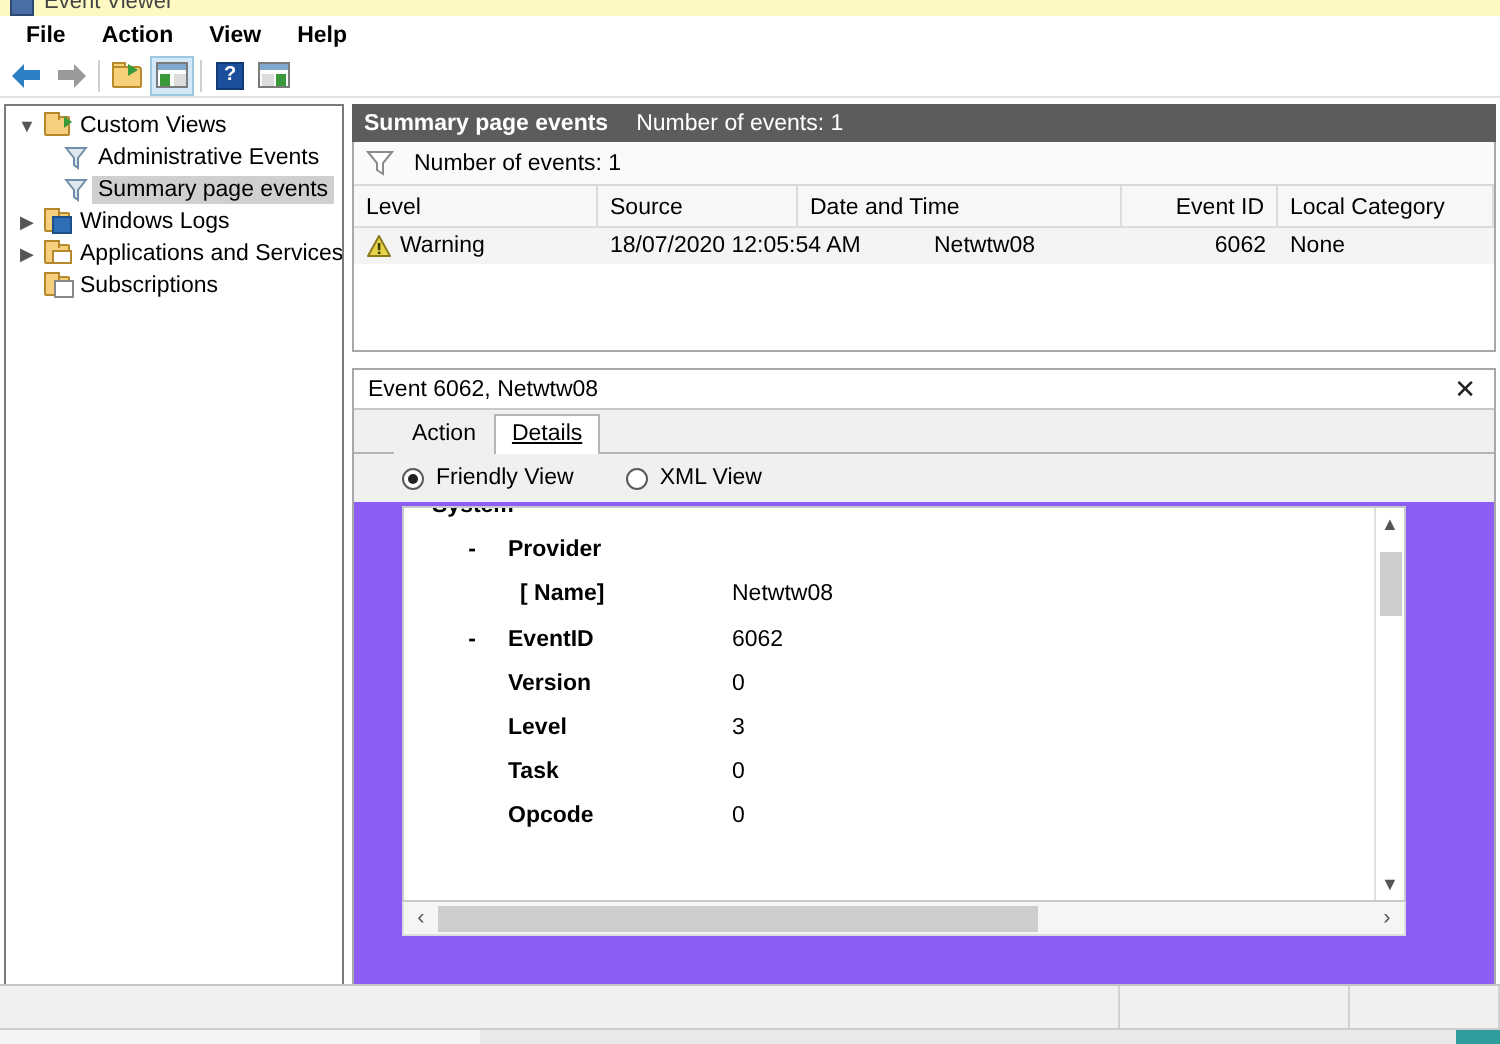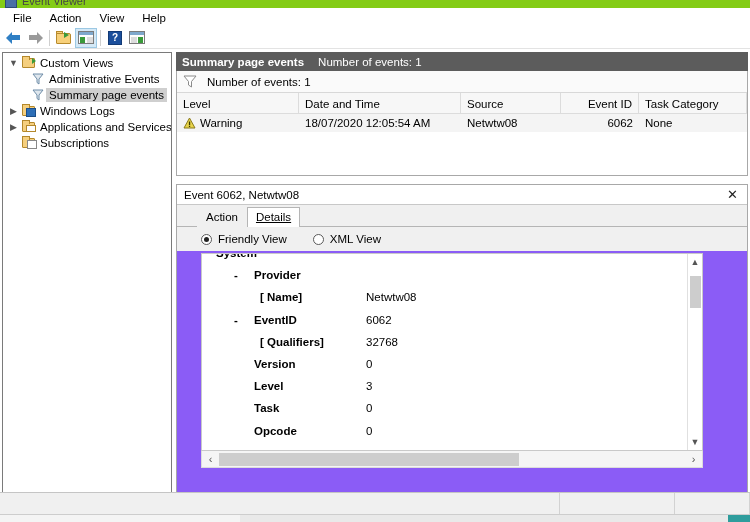--- a/index.html
+++ b/index.html
@@ -8,35 +8,35 @@
     font-family: "Liberation Sans", sans-serif;
     font-size: 11.5px;
     color:#000;
     background:#f0f0f0;
   }
   .app { position:relative; width:750px; height:522px; background:#ffffff; }
 
   
   .titlebar {
     position:absolute; left:0; top:0; width:750px; height:8px;
-    background:#84cc16; overflow:hidden;
+    background:#fef9c3; overflow:hidden;
   }
   .titlebar .ticon {
     position:absolute; left:5px; top:-4px; width:12px; height:12px;
     background:#4a6fa5; border:1px solid #2c4a73;
   }
   .titlebar .ttext {
     position:absolute; left:22px; top:-5px; font-size:11px; color:#444;
     white-space:nowrap;
   }
 
   
   .menubar {
     position:absolute; left:0; top:8px; width:750px; height:19px;
-    background:#ffffff; display:flex; align-items:center; padding-left:4px;
+    background:#ffffff; display:flex; align-items:center; padding-left:4px;font-weight:bold;
   }
   .menu-item {
     padding:2px 9px; font-size:11.5px; color:#000; cursor:default;
     line-height:14px;
   }
 
   
   .toolbar {
     position:absolute; left:0; top:27px; width:750px; height:22px;
     background:#ffffff; display:flex; align-items:center; padding-left:2px;
@@ -378,24 +378,24 @@
         <span class="fn">
           <svg width="14" height="13" viewBox="0 0 14 13">
               <polygon points="1,1 13,1 8.5,6.5 8.5,12 5.5,10 5.5,6.5" fill="#ffffff" stroke="#8a8a8a" stroke-width="1"></polygon>
             </svg>
         </span>
         <span>Number of events: 1</span>
       </div>
 
       <div class="grid-head">
         <div class="gh" style="width:122px">Level</div>
+        <div class="gh" style="width:100px">Source</div>
         <div class="gh" style="width:162px">Date and Time</div>
-        <div class="gh" style="width:100px">Source</div>
         <div class="gh num" style="width:78px">Event ID</div>
-        <div class="gh" style="width:108px">Task Category</div>
+        <div class="gh" style="width:108px">Local Category</div>
       </div>
 
       <div class="grid-row">
         <div class="gc" style="width:122px">
           <span class="warn-ico">
             <svg width="13" height="12" viewBox="0 0 13 12">
                 <polygon points="6.5,1 12,11 1,11" fill="#e8d44a" stroke="#8a7a1c" stroke-width="1" stroke-linejoin="round"></polygon>
                 <rect x="5.9" y="4.5" width="1.3" height="3.6" fill="#3a3a00"></rect>
                 <rect x="5.9" y="8.8" width="1.3" height="1.2" fill="#3a3a00"></rect>
               </svg>
@@ -448,24 +448,20 @@
             <span class="det-key">[ Name]</span>
             <span class="det-val" style="left:164px">Netwtw08</span>
           </div>
 
           <div class="det-row" style="padding-left:28px">
             <span class="det-minus">-</span>
             <span class="det-key" style="margin-left:12px">EventID</span>
             <span class="det-val" style="left:164px">6062</span>
           </div>
 
-          <div class="det-row" style="padding-left:58px">
-            <span class="det-key">[ Qualifiers]</span>
-            <span class="det-val" style="left:164px">32768</span>
-          </div>
 
           <div class="det-row" style="padding-left:52px">
             <span class="det-key">Version</span>
             <span class="det-val" style="left:164px">0</span>
           </div>
 
           <div class="det-row" style="padding-left:52px">
             <span class="det-key">Level</span>
             <span class="det-val" style="left:164px">3</span>
           </div>

